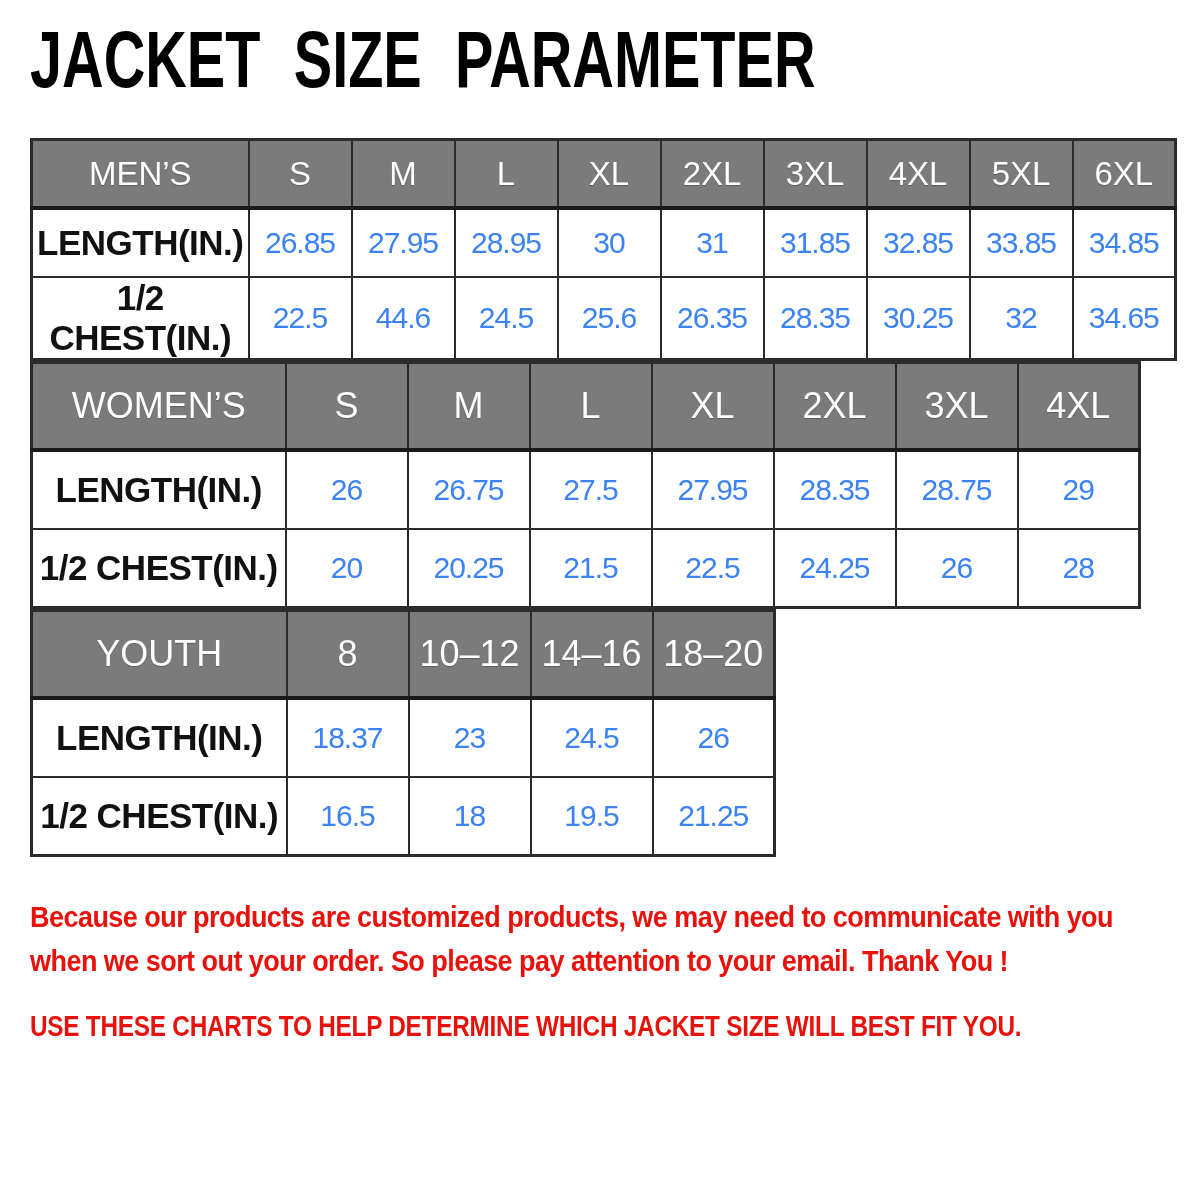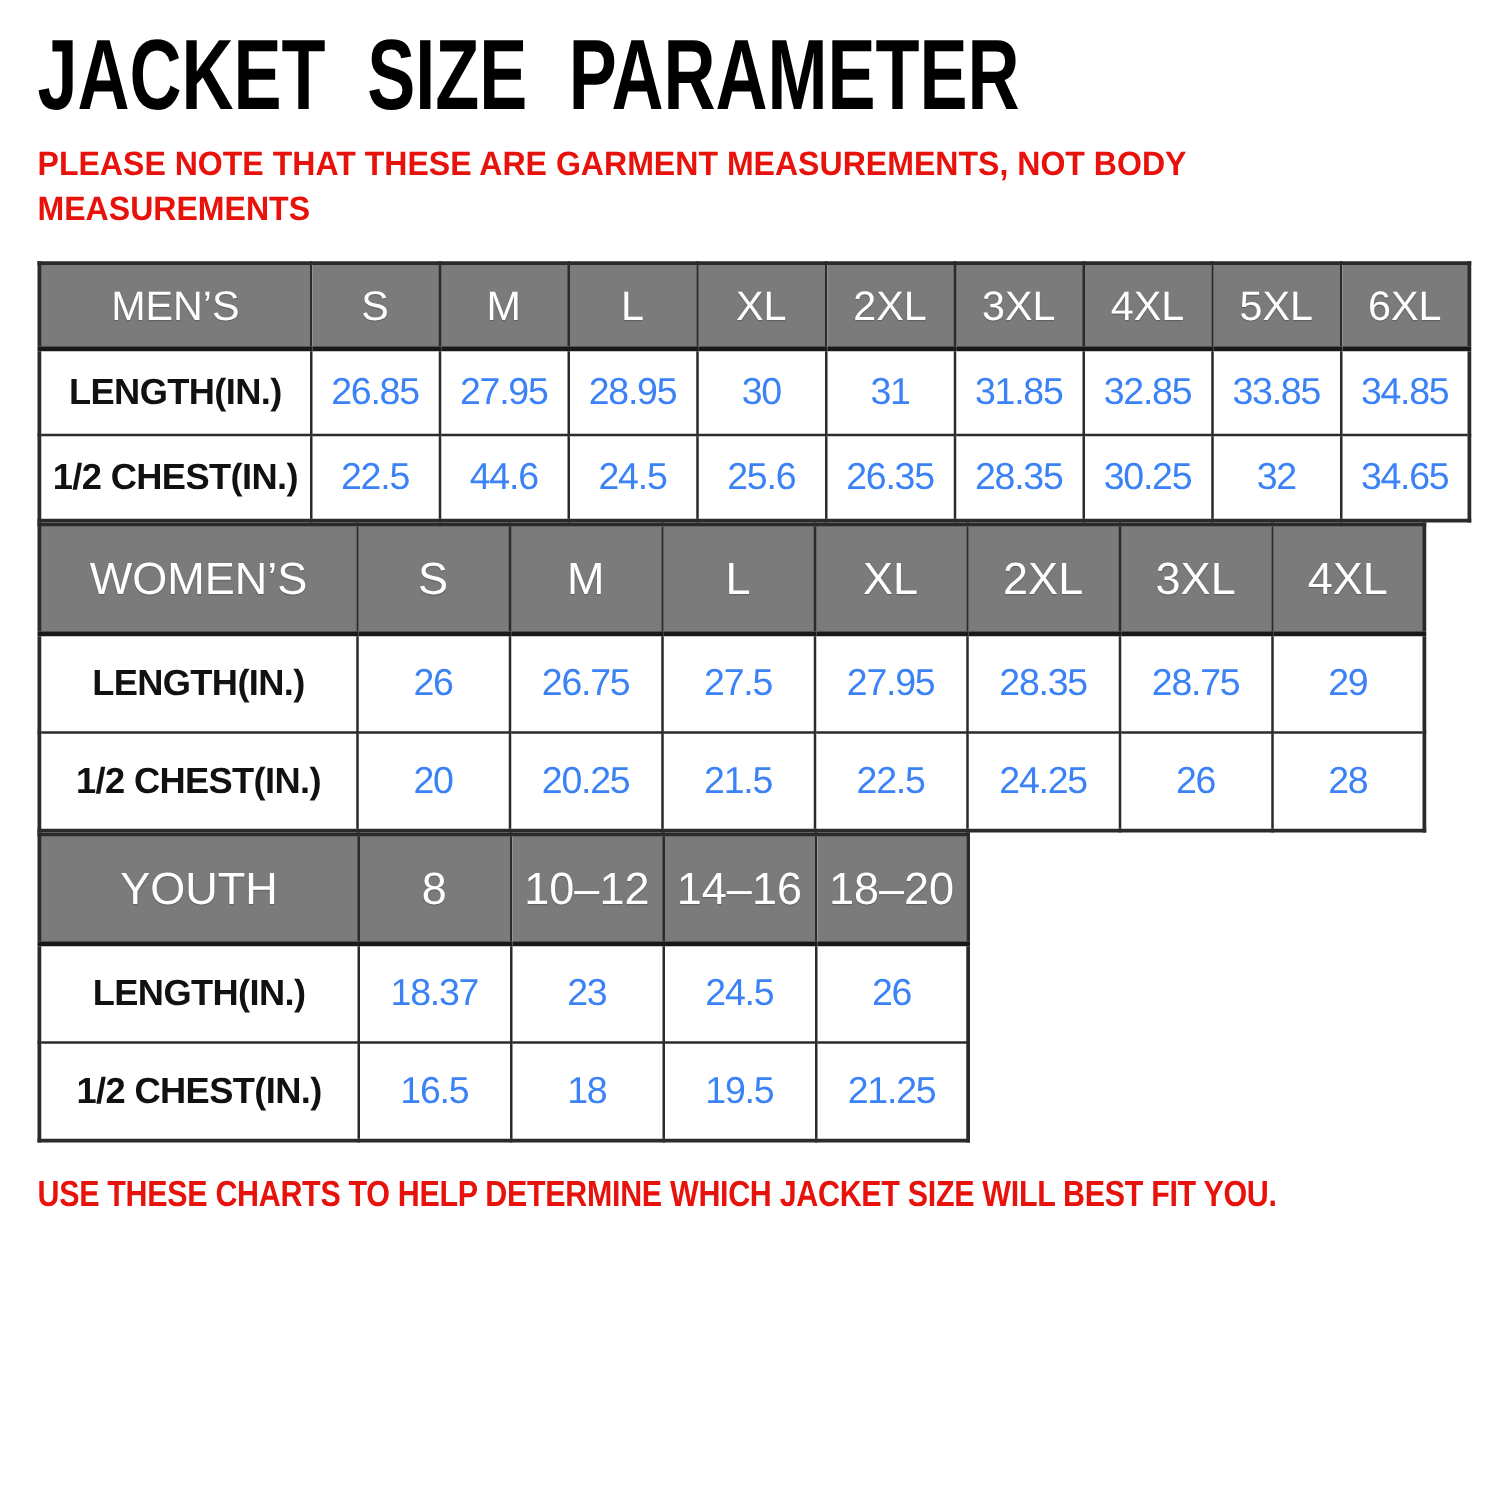--- a/index.html
+++ b/index.html
@@ -51,31 +51,31 @@
   }
   .size-table thead th {
     background: #7b7b7b;
     color: #ffffff;
     font-weight: 400;
     border-bottom: 4px solid #191919;
     text-shadow: 0 1px 1px rgba(0,0,0,0.25);
   }
   .rlabel {
     font-weight: 700;
-    font-size: 29px;
+    font-size: 35px;
     letter-spacing: -0.5px;
     color: #111111;
   }
   .val {
     font-size: 30px;
     letter-spacing: -1px;
     color: #3b82f6;
   }
 
-  .t-mens { margin-top: 24px; width: 1144px; }
+  .t-mens { margin-top: 36px; width: 1144px; }
   .t-mens thead th { height: 65px; font-size: 33px; }
   .t-mens tbody td { height: 66px; }
 
   .t-womens { width: 1108px; }
   .t-womens thead th { height: 84px; font-size: 36px; }
   .t-womens tbody td { height: 76px; }
 
   .t-youth { width: 743px; }
   .t-youth thead th { height: 84px; font-size: 36px; }
   .t-youth tbody td { height: 76px; }
@@ -102,24 +102,20 @@
     color: #e8120c;
   }
 </style>
 </head>
 <body>
 
 <div class="page">
 
   <h1 class="title">JACKET SIZE PARAMETER</h1>
 
-  <div class="note">
-    <div class="note-line">PLEASE NOTE THAT THESE ARE GARMENT MEASUREMENTS, NOT BODY</div>
-    <div class="note-line">MEASUREMENTS</div>
-  </div>
 
   <table class="size-table t-mens">
     <colgroup>
       <col style="width:217px">
       <col style="width:103px">
         <col style="width:103px">
         <col style="width:103px">
       <col style="width:103px">
         <col style="width:103px">
         <col style="width:103px">
@@ -244,16 +240,20 @@
       <tr>
         <td class="rlabel">1/2 CHEST(IN.)</td>
         <td class="val">16.5</td>
         <td class="val">18</td>
         <td class="val">19.5</td>
         <td class="val">21.25</td>
       </tr>
     </tbody>
   </table>
 
+  <div class="footer">
+    <div class="footer-line">Because our products are customized products, we may need to communicate with you</div>
+    <div class="footer-line">when we sort out your order. So please pay attention to your email. Thank You !</div>
+  </div>
 
   <div class="fit-line">USE THESE CHARTS TO HELP DETERMINE WHICH JACKET SIZE WILL BEST FIT YOU.</div>
 
 </div>
 
 </body></html>

